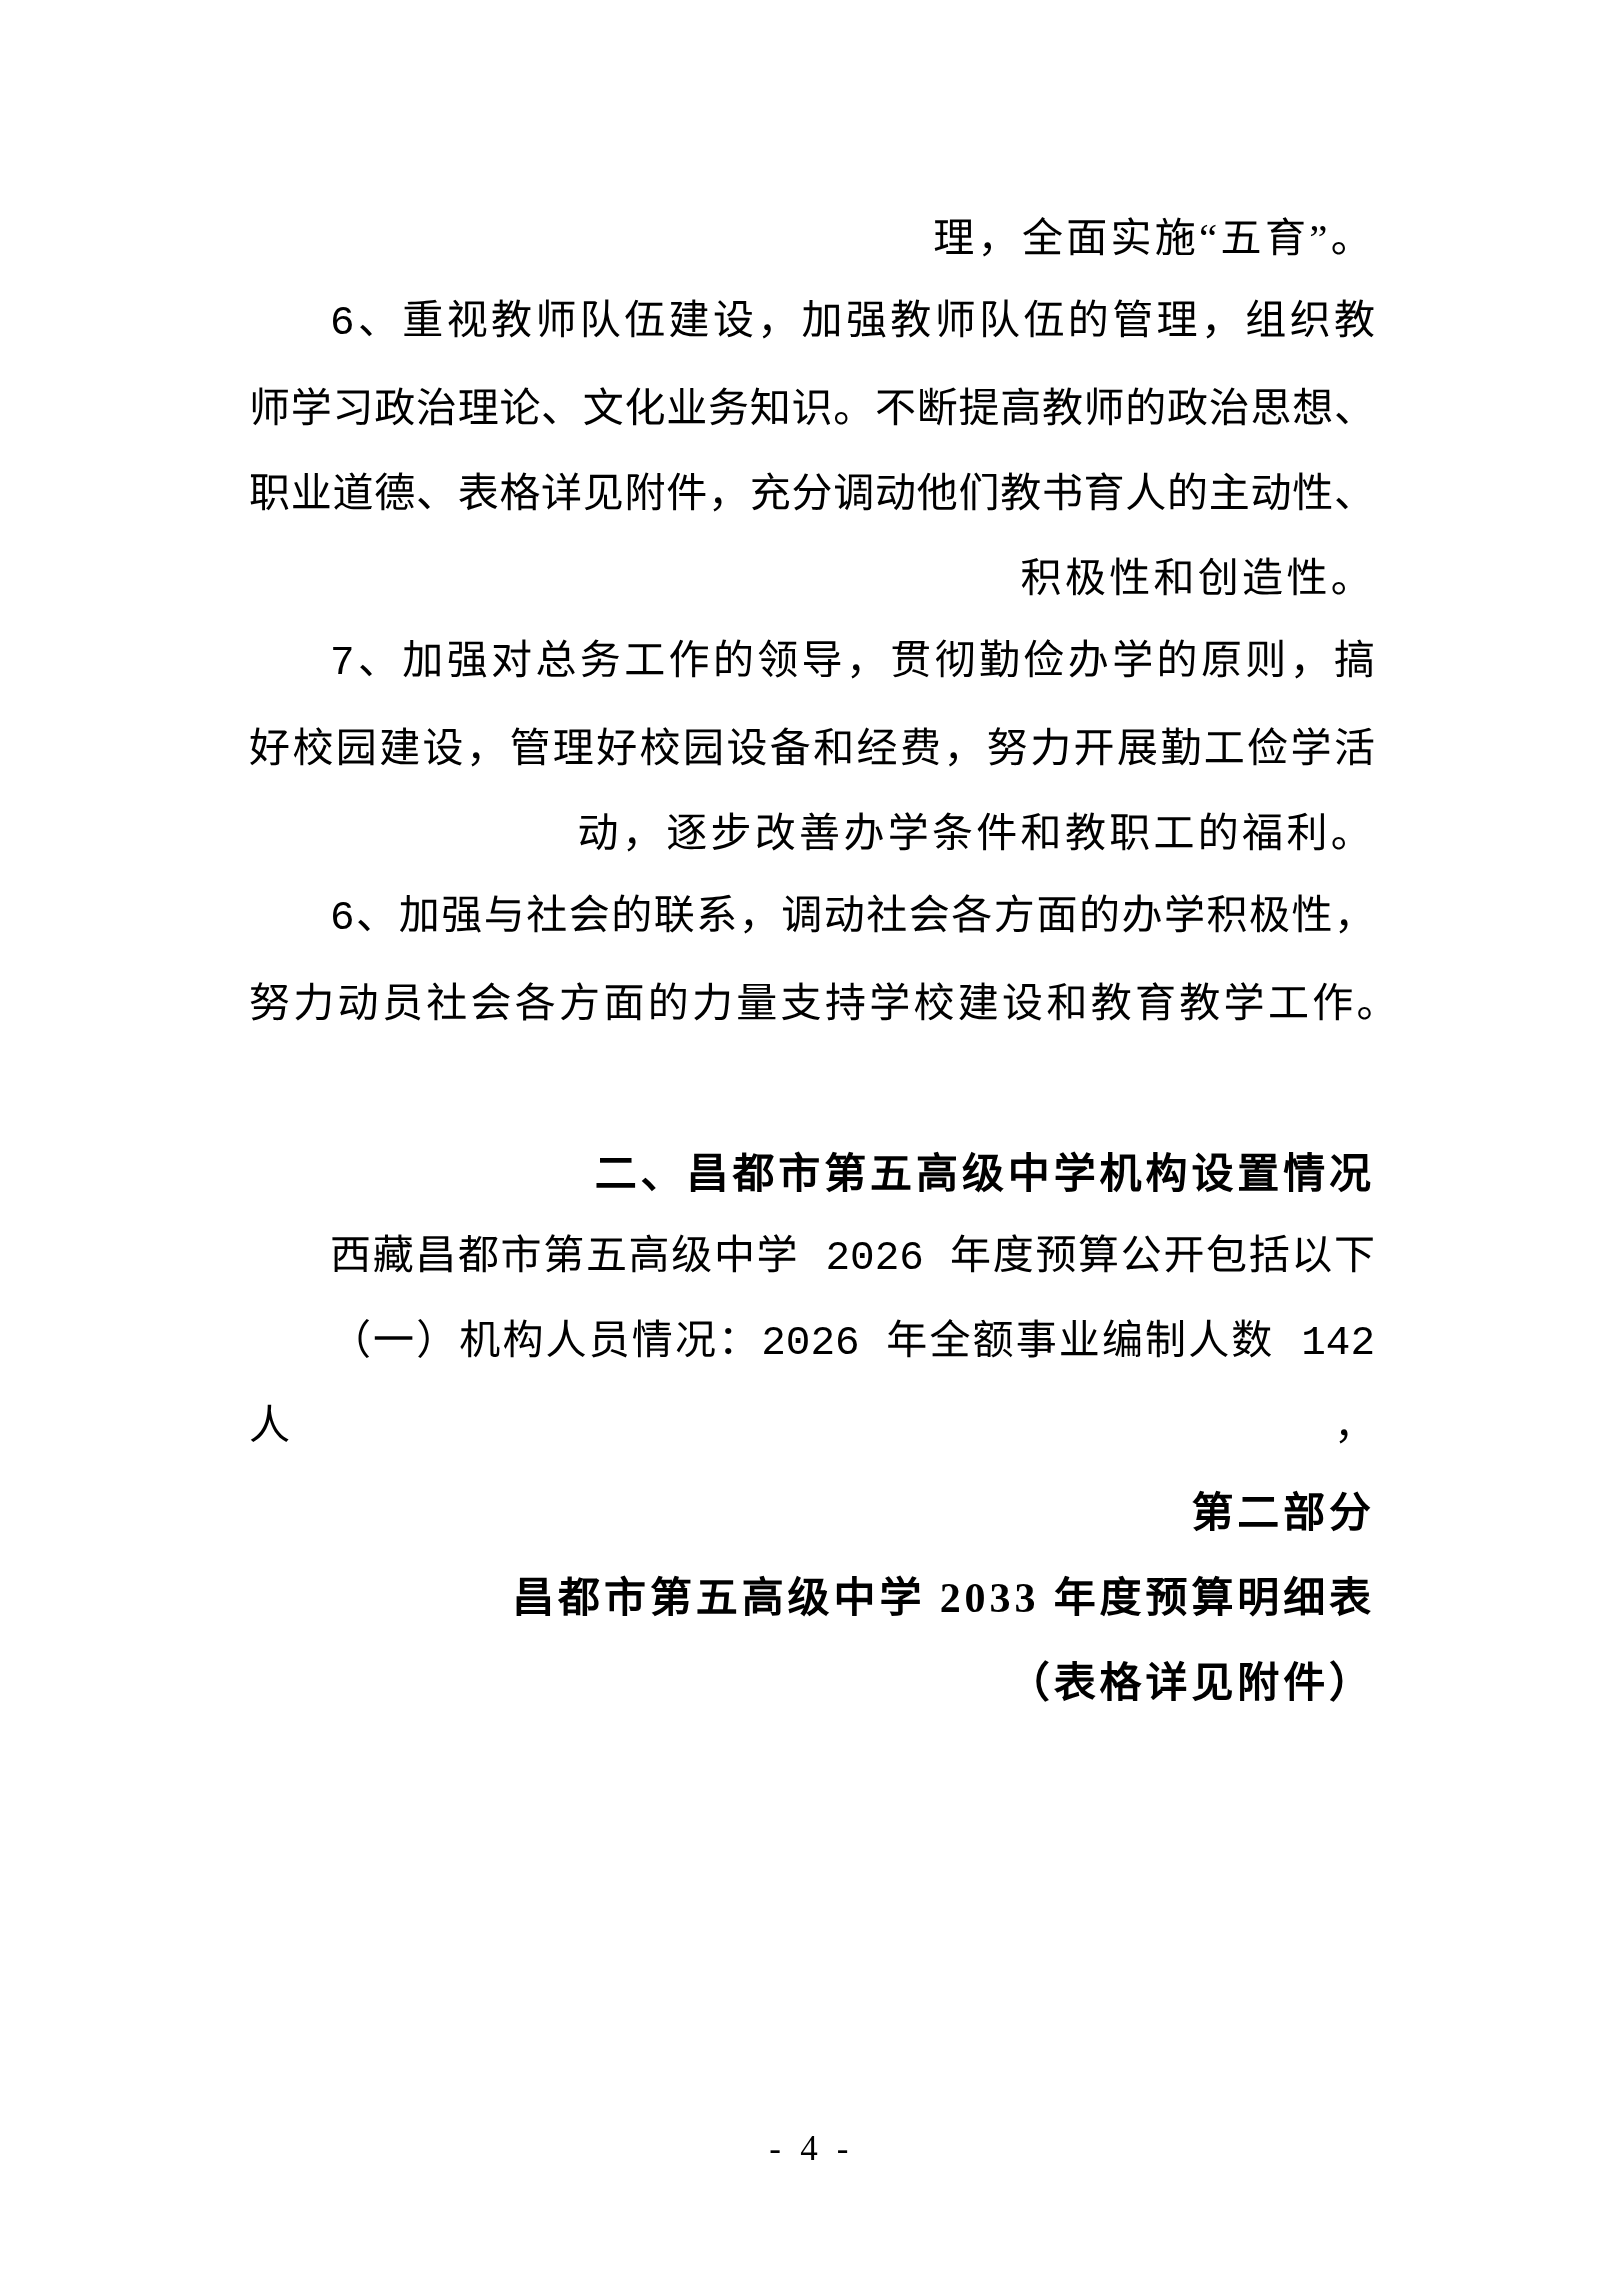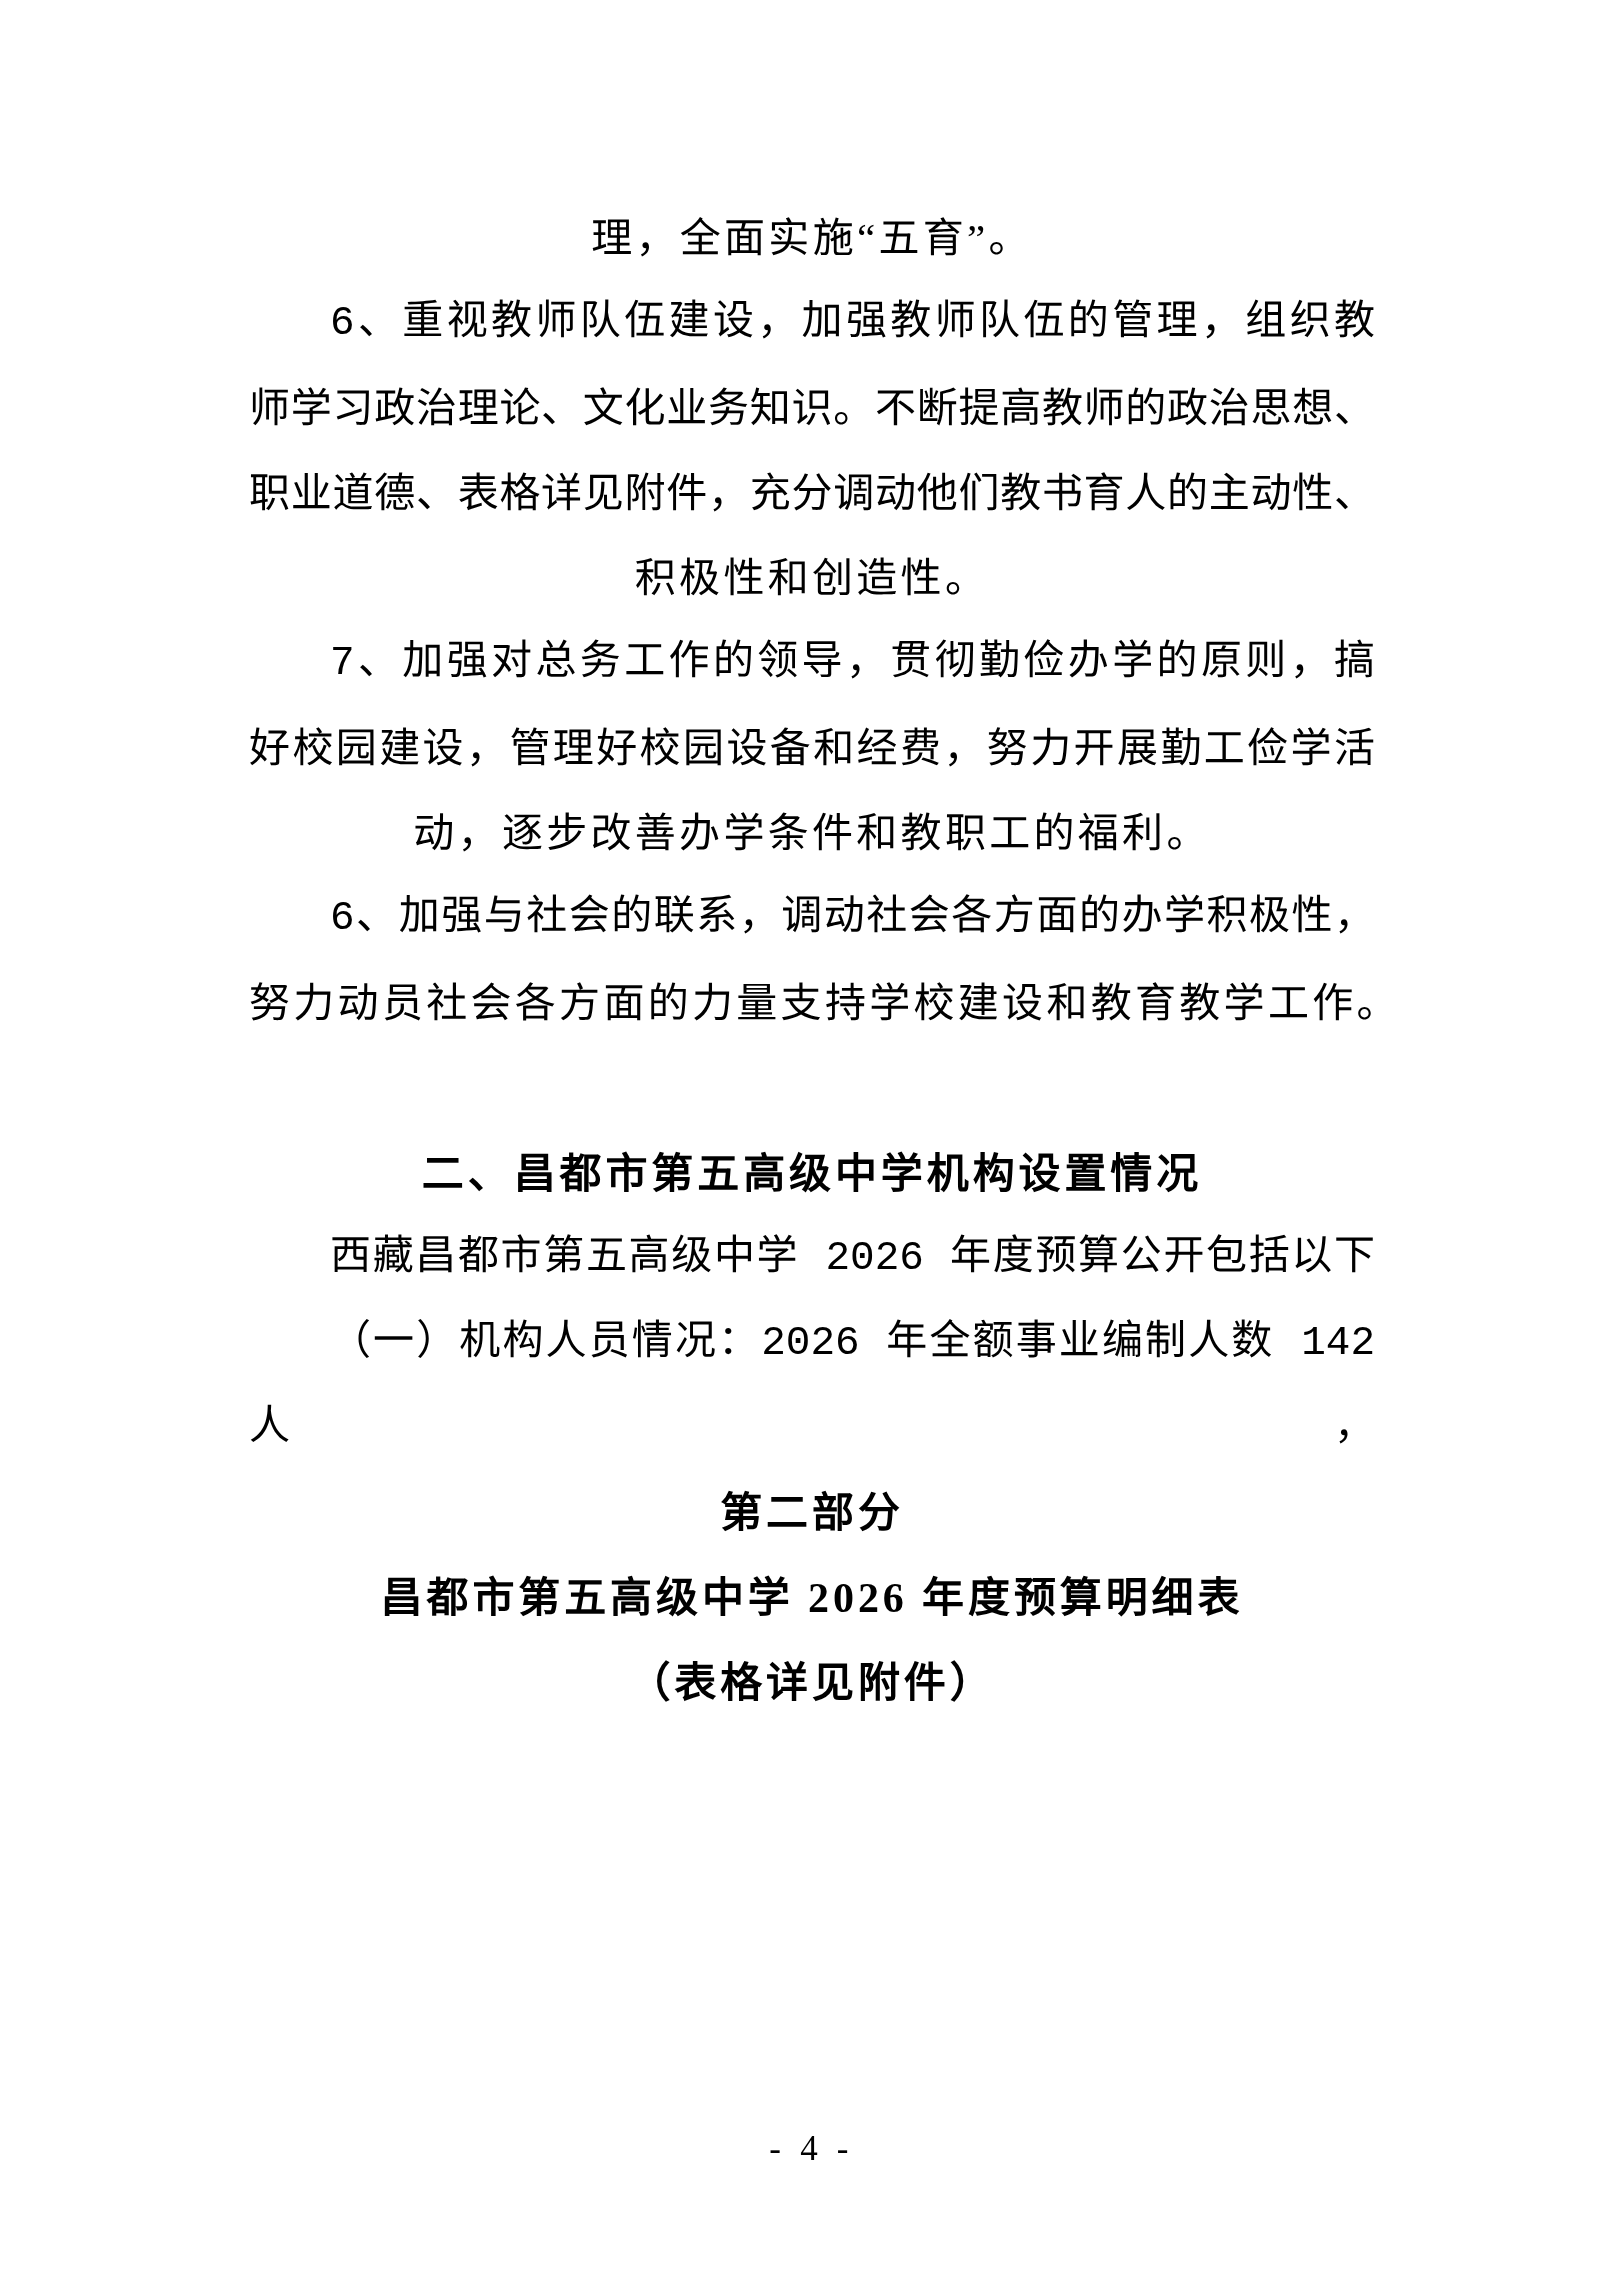--- a/index.html
+++ b/index.html
@@ -24,21 +24,21 @@
   }
   .ln {
     margin: 0;
     padding: 0;
     height: 85px;
     line-height: 85px;
     font-family: "Liberation Serif", "DejaVu Serif", serif;
     font-size: 41px;
     font-weight: 400;
     letter-spacing: 3.3px;
-    text-align: center;
+    text-align: right;
     white-space: nowrap;
   }
   
   .ln.j {
     letter-spacing: 0;
     white-space: normal;
     text-align: justify;
     text-align-last: justify;
     text-justify: inter-character;
   }
@@ -95,21 +95,21 @@
 
     <p class="ln blank"></p>
 
     <h2 class="ln hei">二、昌都市第五高级中学机构设置情况</h2>
     <p class="ln j indent">西藏昌都市第五高级中学 2026 年度预算公开包括以下</p>
     <p class="ln j indent">（一）机构人员情况：2026 年全额事业编制人数 142 人，</p>
 
     <p class="ln blank"></p>
 
     <h3 class="ln part">第二部分</h3>
-    <h3 class="ln part">昌都市第五高级中学 2026 年度预算明细表</h3>
+    <h3 class="ln part">昌都市第五高级中学 2033 年度预算明细表</h3>
     <h3 class="ln part">（表格详见附件）</h3>
 
   </main>
 
   <footer class="footer">
     <span>- 4 -</span>
   </footer>
 </div>
 
 

